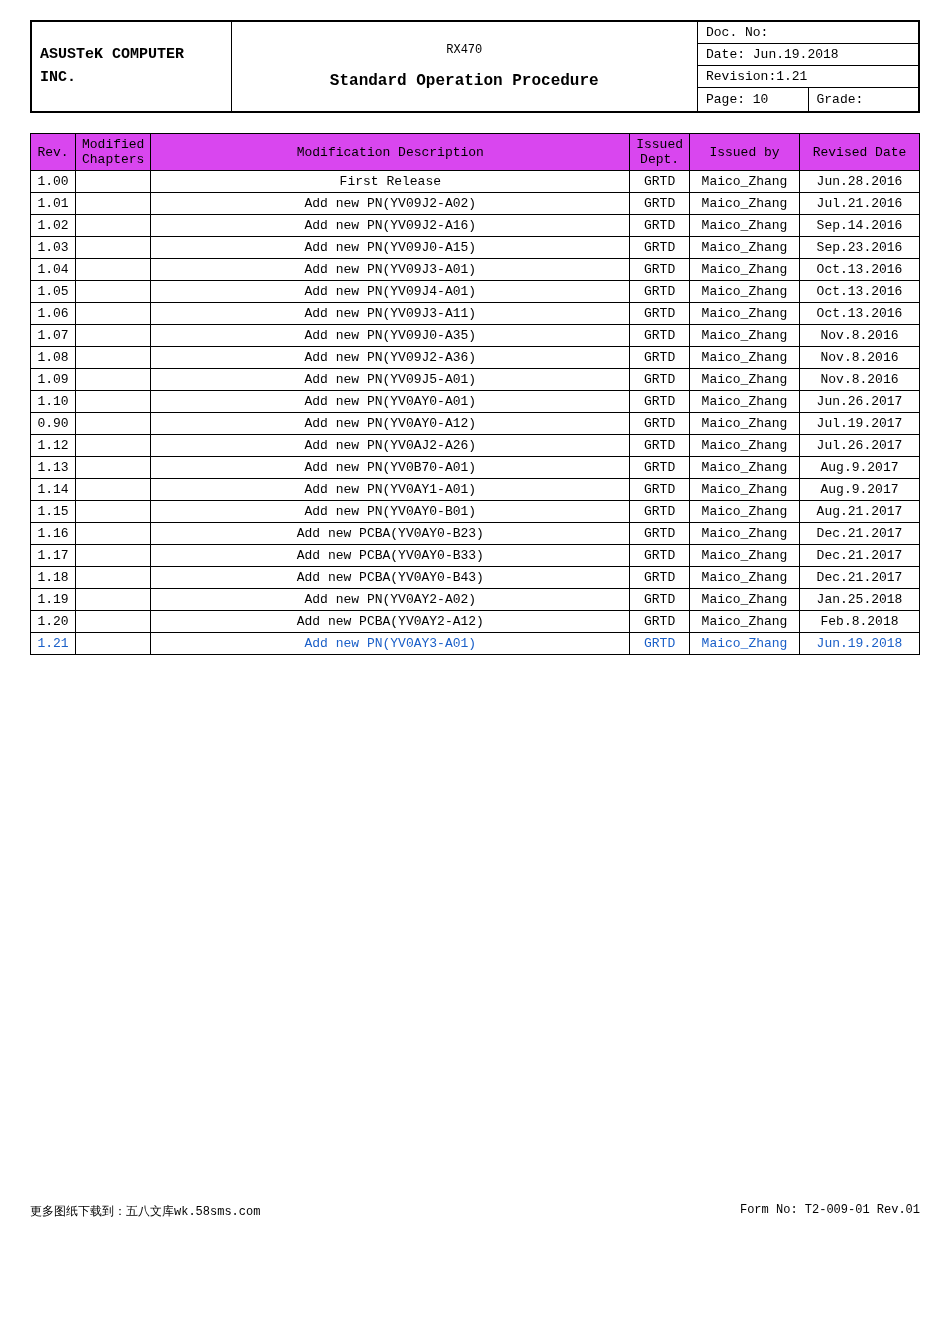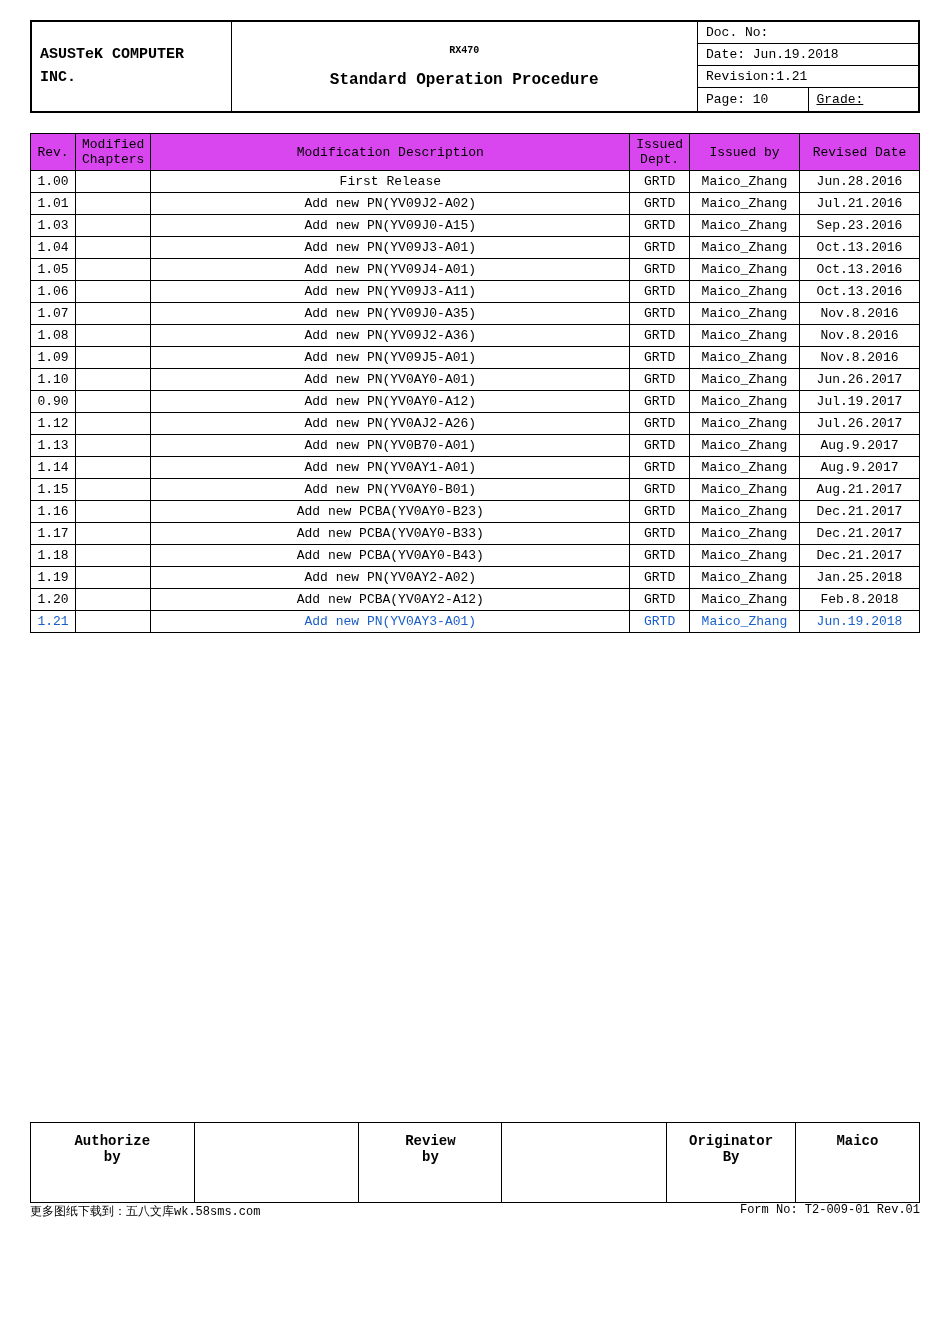--- a/index.html
+++ b/index.html
@@ -50,21 +50,20 @@
       display: flex;
     }
     .header-right .page-cell {
       flex: 1;
       padding: 4px 8px;
       border-right: 1px solid #000;
     }
     .header-right .grade-cell {
       flex: 1;
       padding: 4px 8px;
-      text-decoration: underline;
     }
 
     
     .rev-table {
       width: 100%;
       border-collapse: collapse;
       border: 1px solid #000;
       margin-top: 20px;
     }
     .rev-table th, .rev-table td {
@@ -132,21 +131,21 @@
 <div class="main-content">
 
   <table class="header-table">
     <tbody>
         <tr>
       <td class="header-left" rowspan="2">
         <span style="white-space: pre-line; font-family: 'Courier New', monospace;">ASUSTeK COMPUTER
 INC.</span>
       </td>
       <td class="header-center" rowspan="2">
-        <div style="font-size:10px; font-weight:bold; font-family:'Courier New',monospace;">RX470</div>
+        <div style="font-size:12px; font-weight:normal; font-family:'Courier New',monospace;">RX470</div>
         <div style="font-size:16px; font-weight:bold; font-family:'Courier New',monospace; margin-top:15px;">Standard Operation Procedure</div>
       </td>
       <td class="header-right" style="padding:0; vertical-align:top;">
         <div class="doc-row">Doc.  No:</div>
         <div class="doc-row">Date: Jun.19.2018</div>
         <div class="doc-row">Revision:1.21</div>
         <div class="header-right page-grade">
           <div class="page-cell">Page: 10</div>
           <div class="grade-cell">Grade:</div>
         </div>
@@ -177,20 +176,28 @@
         </tr>
         <tr>
           <td>1.01</td>
           <td></td>
           <td>Add new PN(YV09J2-A02)</td>
           <td>GRTD</td>
           <td>Maico_Zhang</td>
           <td>Jul.21.2016</td>
         </tr>
         <tr>
+          <td>1.02</td>
+          <td></td>
+          <td>Add new PN(YV09J2-A16)</td>
+          <td>GRTD</td>
+          <td>Maico_Zhang</td>
+          <td>Sep.14.2016</td>
+        </tr>
+        <tr>
           <td>1.03</td>
           <td></td>
           <td>Add new PN(YV09J0-A15)</td>
           <td>GRTD</td>
           <td>Maico_Zhang</td>
           <td>Sep.23.2016</td>
         </tr>
         <tr>
           <td>1.04</td>
           <td></td>
@@ -333,42 +340,19 @@
           <td>Add new PN(YV0AY3-A01)</td>
           <td>GRTD</td>
           <td>Maico_Zhang</td>
           <td>Jun.19.2018</td>
         </tr>
       </tbody>
   </table>
 
   <div class="spacer"></div>
 
-  <table class="sig-table">
-    <tbody>
-        <tr>
-      <td style="width:170px;">
-        <div class="sig-label" style="white-space:pre-line;">Authorize
-by</div>
-      </td>
-      <td style="width:180px;"></td>
-      <td style="width:150px;">
-        <div class="sig-label" style="white-space:pre-line;">Review
-by</div>
-      </td>
-      <td style="width:180px;"></td>
-      <td style="width:130px;">
-        <div class="sig-label" style="white-space:pre-line;">Originator
-By</div>
-      </td>
-      <td style="width:130px;">
-        <div class="sig-label">Maico</div>
-      </td>
-    </tr>
-  </tbody>
-    </table>
 
   <div class="footer">
     <span>更多图纸下载到：五八文库wk.58sms.com</span>
     <span>Form No: T2-009-01 Rev.01</span>
   </div>
 
 </div>
 
 </body></html>

